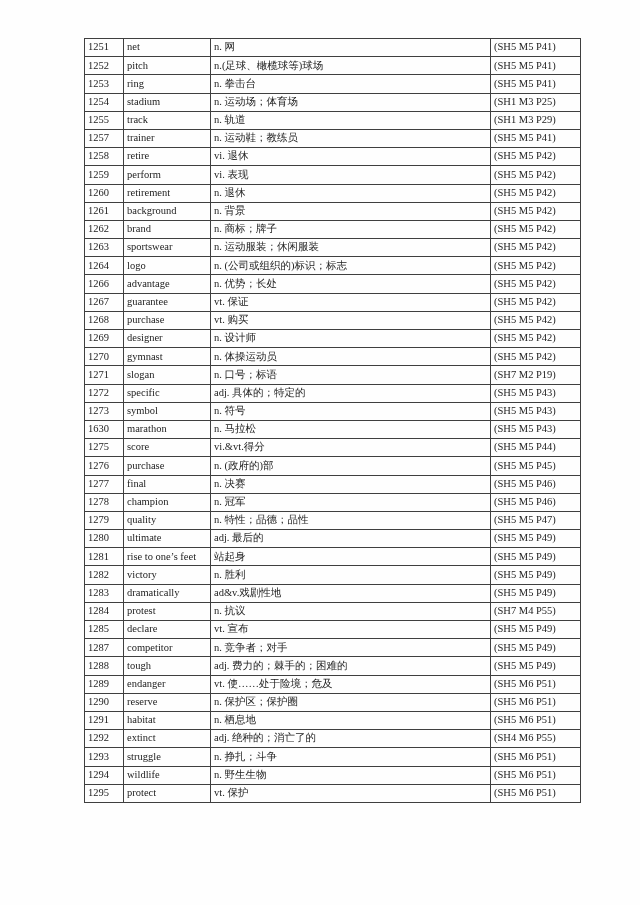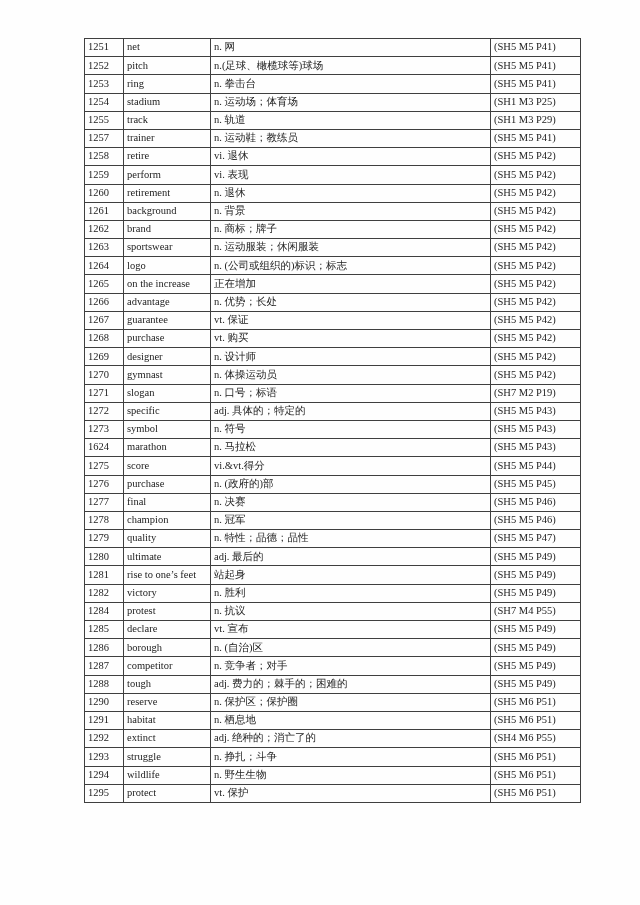--- a/index.html
+++ b/index.html
@@ -122,26 +122,20 @@
           <td class="col-def">n.  运动服装；休闲服装</td>
           <td class="col-ref">(SH5 M5 P42)</td>
         </tr>
         <tr>
           <td class="col-num">1264</td>
           <td class="col-word">logo</td>
           <td class="col-def">n. (公司或组织的)标识；标志</td>
           <td class="col-ref">(SH5 M5 P42)</td>
         </tr>
         <tr>
-          <td class="col-num">1265</td>
-          <td class="col-word">on the increase</td>
-          <td class="col-def">正在增加</td>
-          <td class="col-ref">(SH5 M5 P42)</td>
-        </tr>
-        <tr>
           <td class="col-num">1266</td>
           <td class="col-word">advantage</td>
           <td class="col-def">n.  优势；长处</td>
           <td class="col-ref">(SH5 M5 P42)</td>
         </tr>
         <tr>
           <td class="col-num">1267</td>
           <td class="col-word">guarantee</td>
           <td class="col-def">vt.  保证</td>
           <td class="col-ref">(SH5 M5 P42)</td>
@@ -176,21 +170,21 @@
           <td class="col-def">adj.  具体的；特定的</td>
           <td class="col-ref">(SH5 M5 P43)</td>
         </tr>
         <tr>
           <td class="col-num">1273</td>
           <td class="col-word">symbol</td>
           <td class="col-def">n.  符号</td>
           <td class="col-ref">(SH5 M5 P43)</td>
         </tr>
         <tr>
-          <td class="col-num">1624</td>
+          <td class="col-num">1630</td>
           <td class="col-word">marathon</td>
           <td class="col-def">n.  马拉松</td>
           <td class="col-ref">(SH5 M5 P43)</td>
         </tr>
         <tr>
           <td class="col-num">1275</td>
           <td class="col-word">score</td>
           <td class="col-def">vi.&amp;vt.得分</td>
           <td class="col-ref">(SH5 M5 P44)</td>
         </tr>
@@ -230,48 +224,54 @@
           <td class="col-def">站起身</td>
           <td class="col-ref">(SH5 M5 P49)</td>
         </tr>
         <tr>
           <td class="col-num">1282</td>
           <td class="col-word">victory</td>
           <td class="col-def">n.  胜利</td>
           <td class="col-ref">(SH5 M5 P49)</td>
         </tr>
         <tr>
+          <td class="col-num">1283</td>
+          <td class="col-word">dramatically</td>
+          <td class="col-def">ad&amp;v.戏剧性地</td>
+          <td class="col-ref">(SH5 M5 P49)</td>
+        </tr>
+        <tr>
           <td class="col-num">1284</td>
           <td class="col-word">protest</td>
           <td class="col-def">n.  抗议</td>
           <td class="col-ref">(SH7 M4 P55)</td>
         </tr>
         <tr>
           <td class="col-num">1285</td>
           <td class="col-word">declare</td>
           <td class="col-def">vt.  宣布</td>
           <td class="col-ref">(SH5 M5 P49)</td>
         </tr>
         <tr>
-          <td class="col-num">1286</td>
-          <td class="col-word">borough</td>
-          <td class="col-def">n. (自治)区</td>
-          <td class="col-ref">(SH5 M5 P49)</td>
-        </tr>
-        <tr>
           <td class="col-num">1287</td>
           <td class="col-word">competitor</td>
           <td class="col-def">n.  竞争者；对手</td>
           <td class="col-ref">(SH5 M5 P49)</td>
         </tr>
         <tr>
           <td class="col-num">1288</td>
           <td class="col-word">tough</td>
           <td class="col-def">adj.  费力的；棘手的；困难的</td>
           <td class="col-ref">(SH5 M5 P49)</td>
+        </tr>
+        <tr>
+          <td class="col-num">1289</td>
+          <td class="col-word">endanger</td>
+          <td class="col-def">vt.  使……处于险境；危及</td>
+          <td class="col-ref">(SH5 M6 P51)</td>
         </tr>
         <tr>
           <td class="col-num">1290</td>
           <td class="col-word">reserve</td>
           <td class="col-def">n.  保护区；保护圈</td>
           <td class="col-ref">(SH5 M6 P51)</td>
         </tr>
         <tr>
           <td class="col-num">1291</td>
           <td class="col-word">habitat</td>

